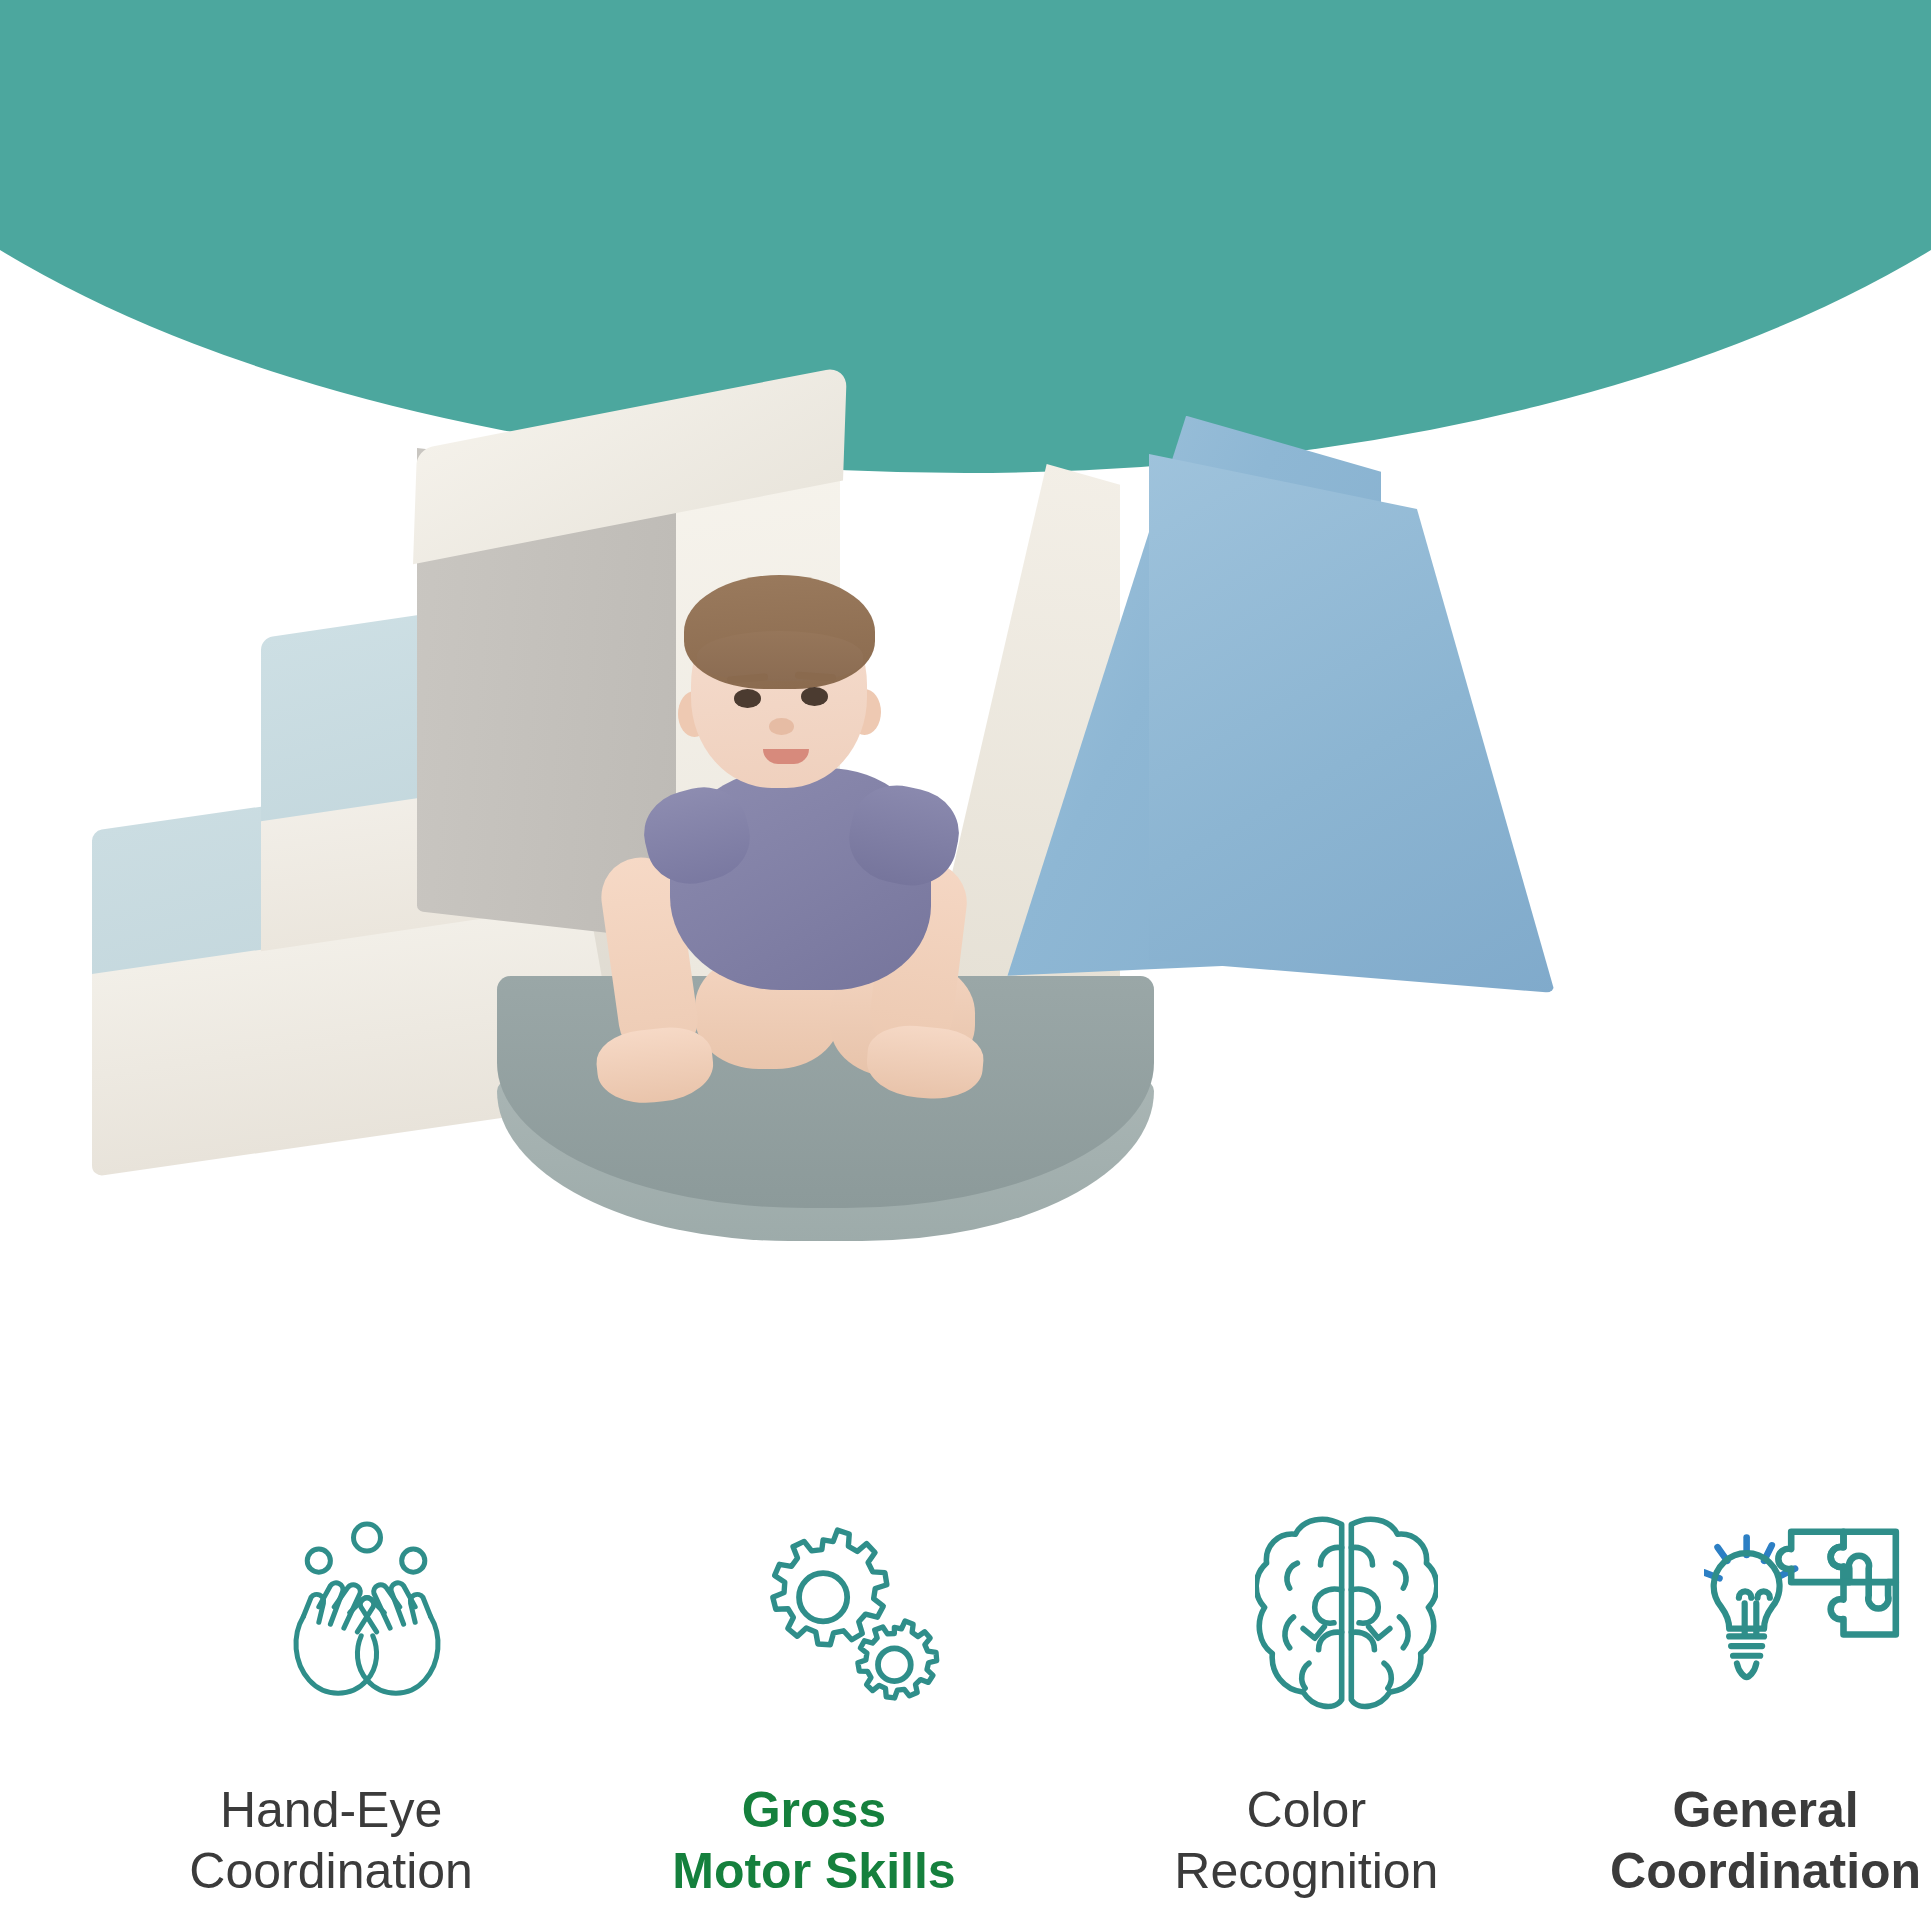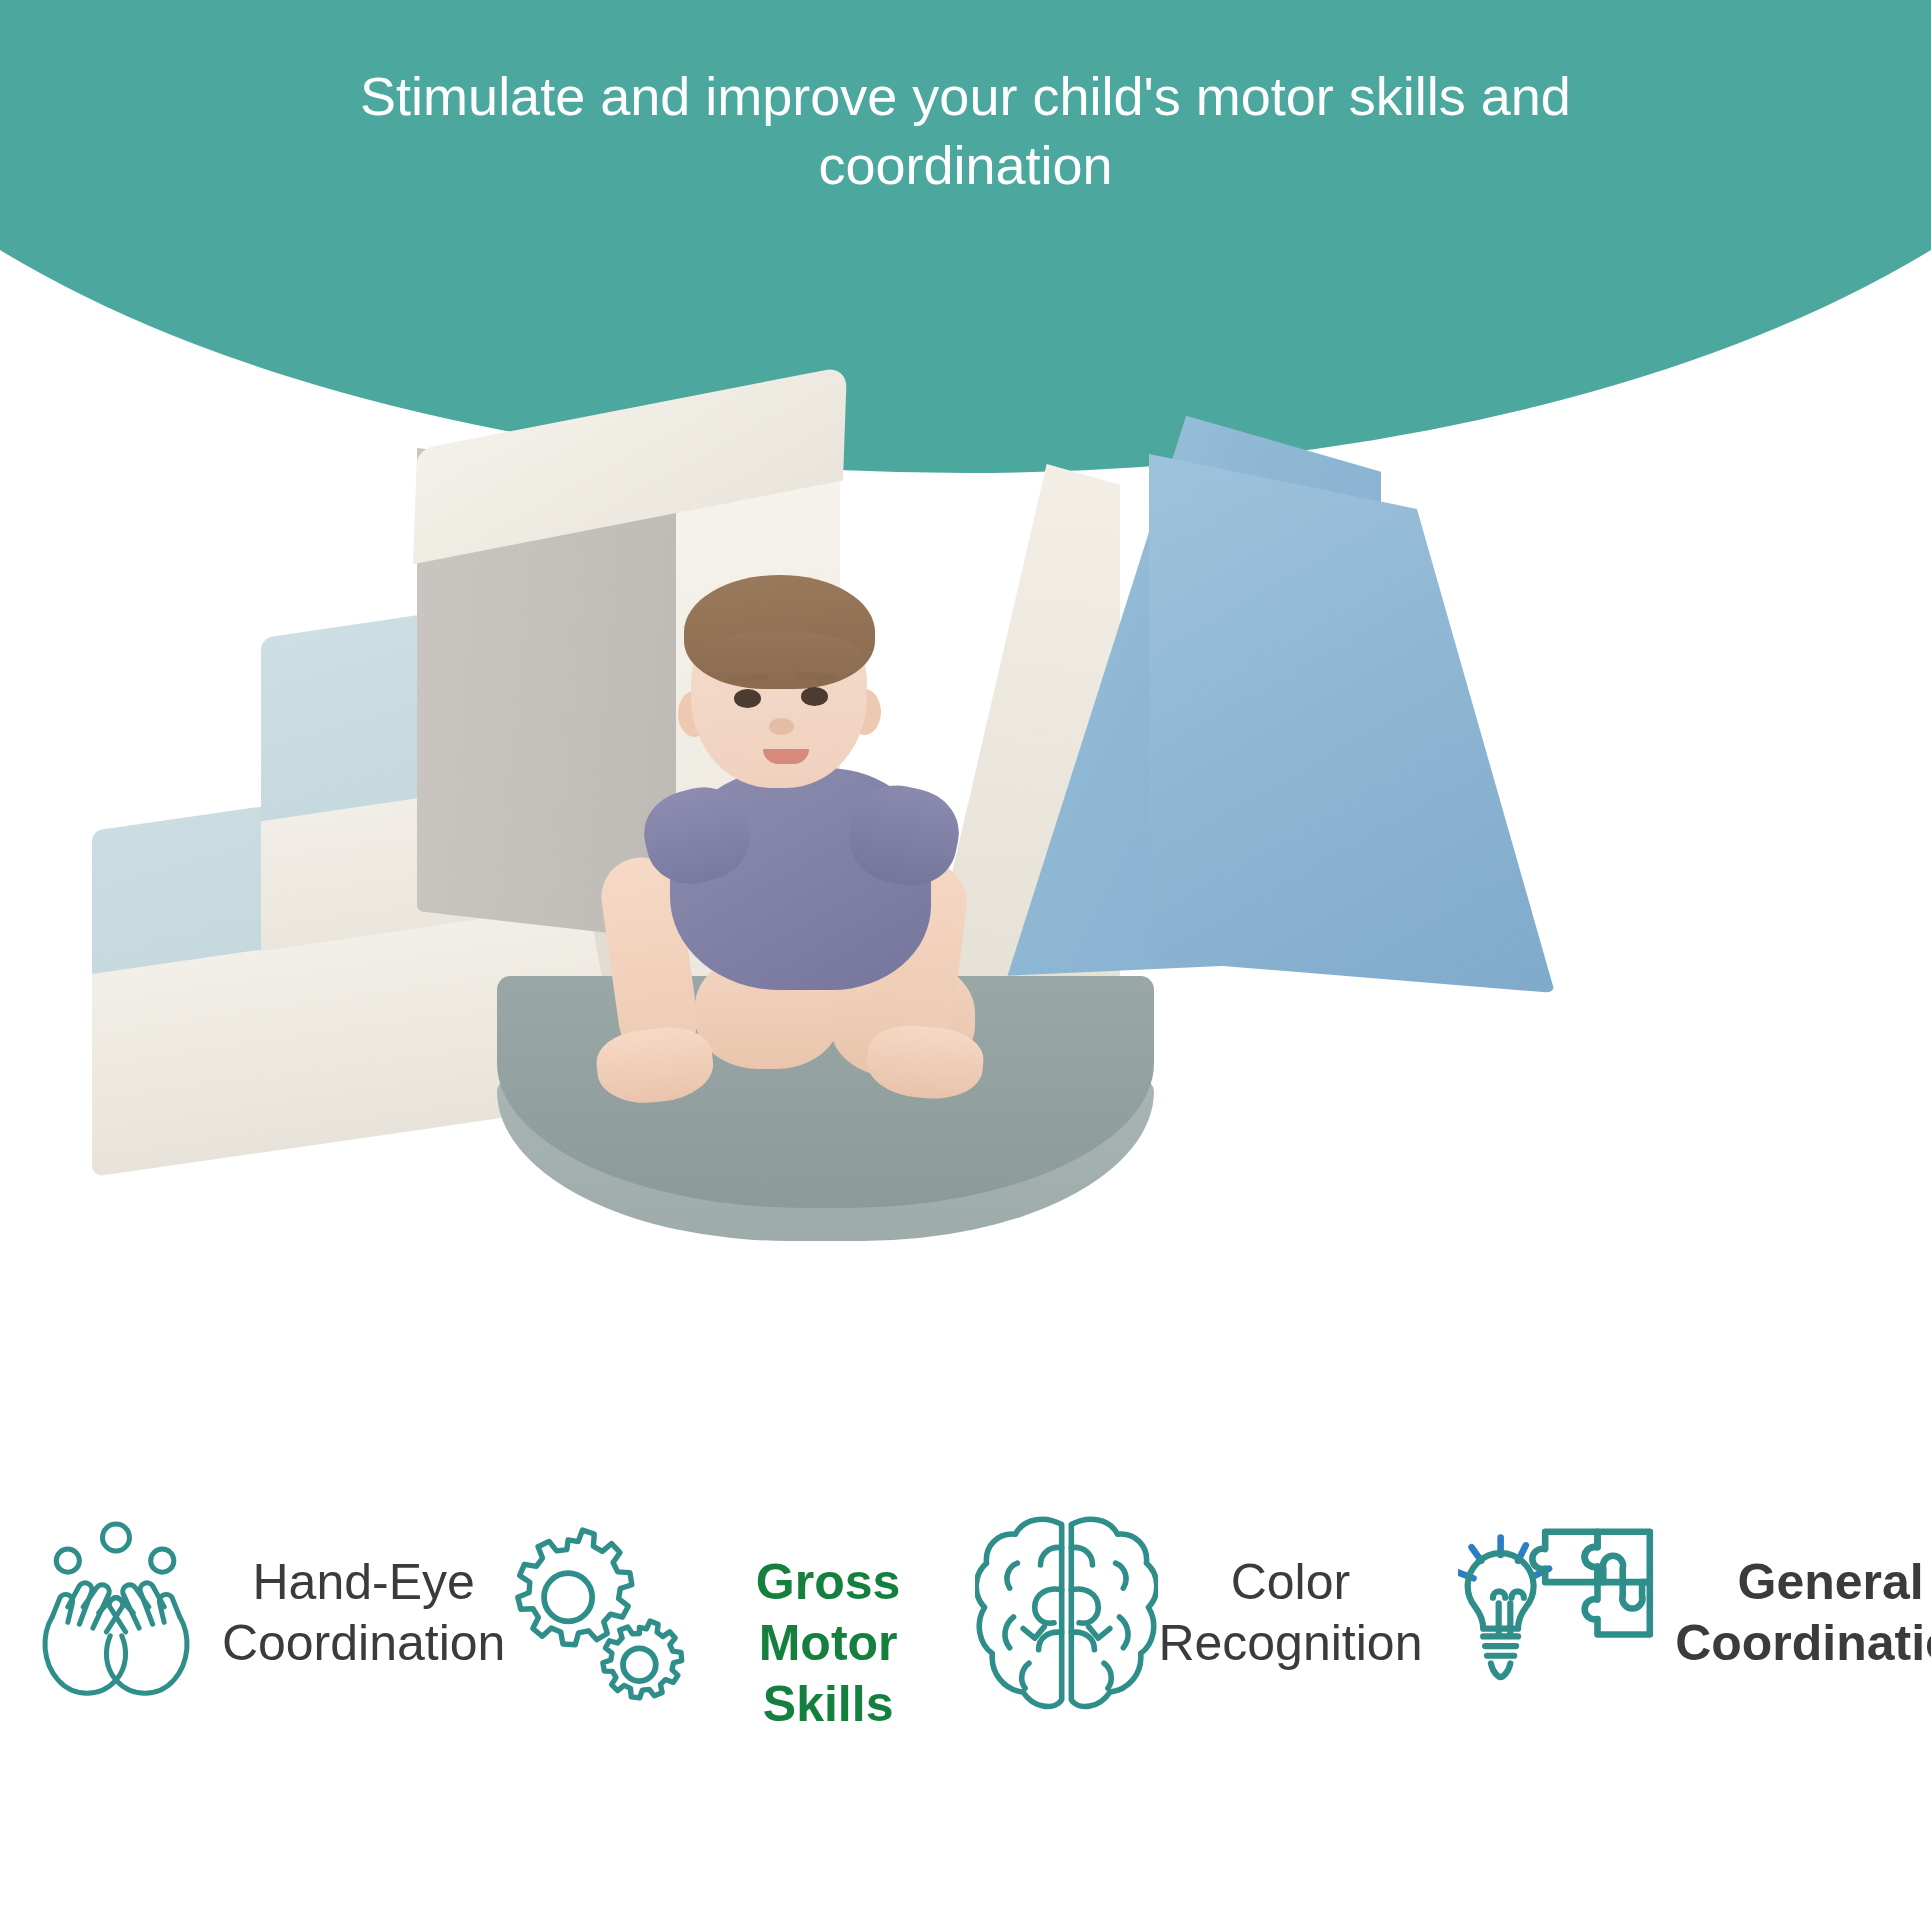--- a/index.html
+++ b/index.html
@@ -159,35 +159,34 @@
             border-radius:46% 46% 44% 44%; }
   .leg-r  { left:241px; top:384px; width:145px; height:118px;
             background:linear-gradient(180deg,#f3d4c0,#e7c3aa);
             border-radius:46% 46% 44% 44%; }
 
   
   .features {
     position:absolute; left:0; top:1506px; width:1931px; height:425px;
     display:flex; align-items:flex-start; justify-content:space-around;
   }
-  .feature { width:463px; display:flex; align-items:flex-start; }
+  .feature { width:463px; display:flex; flex-direction:column; align-items:flex-end;gap:6px; }
   .feature-icon { height:222px; display:flex; align-items:center; justify-content:center; }
   .feature-label {
     margin-top:46px; text-align:center; color:#3b3b3b;
     font-size:50px; line-height:1.22; font-weight:400; white-space:pre-line;
   }
 </style>
 </head>
 <body>
 
 <div id="stage" style="background: rgb(255, 255, 255);">
 
   <div class="header-band" style="background: rgb(76, 167, 158);"></div>
   <div class="header-text-wrap">
-    <div class="subhead">Stimulate and improve your child's motor skills and coordination</div>
   </div>
 
   <div class="photo">
 
     <div class="shape step-low-top"></div>
     <div class="shape step-low-front"></div>
     <div class="shape step-hi-front"></div>
     <div class="shape step-hi-top"></div>
     <div class="shape step-low-side"></div>
 

